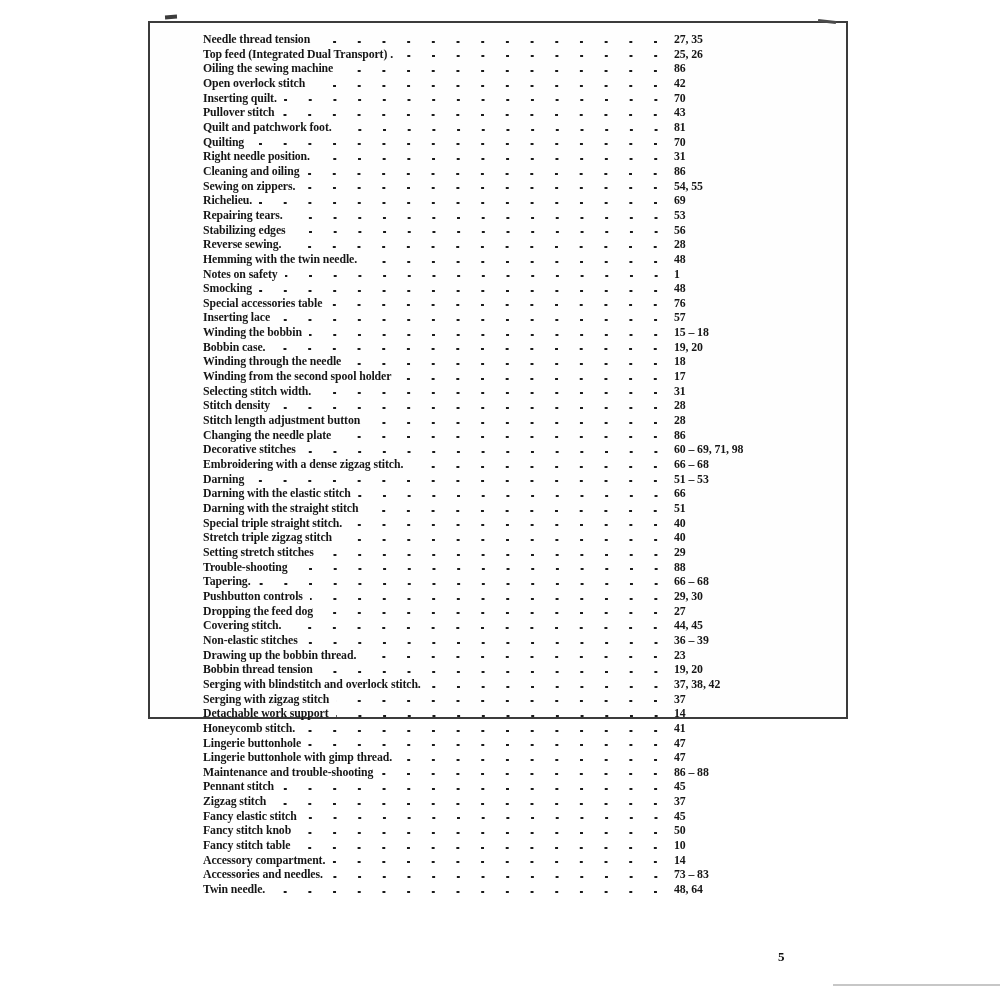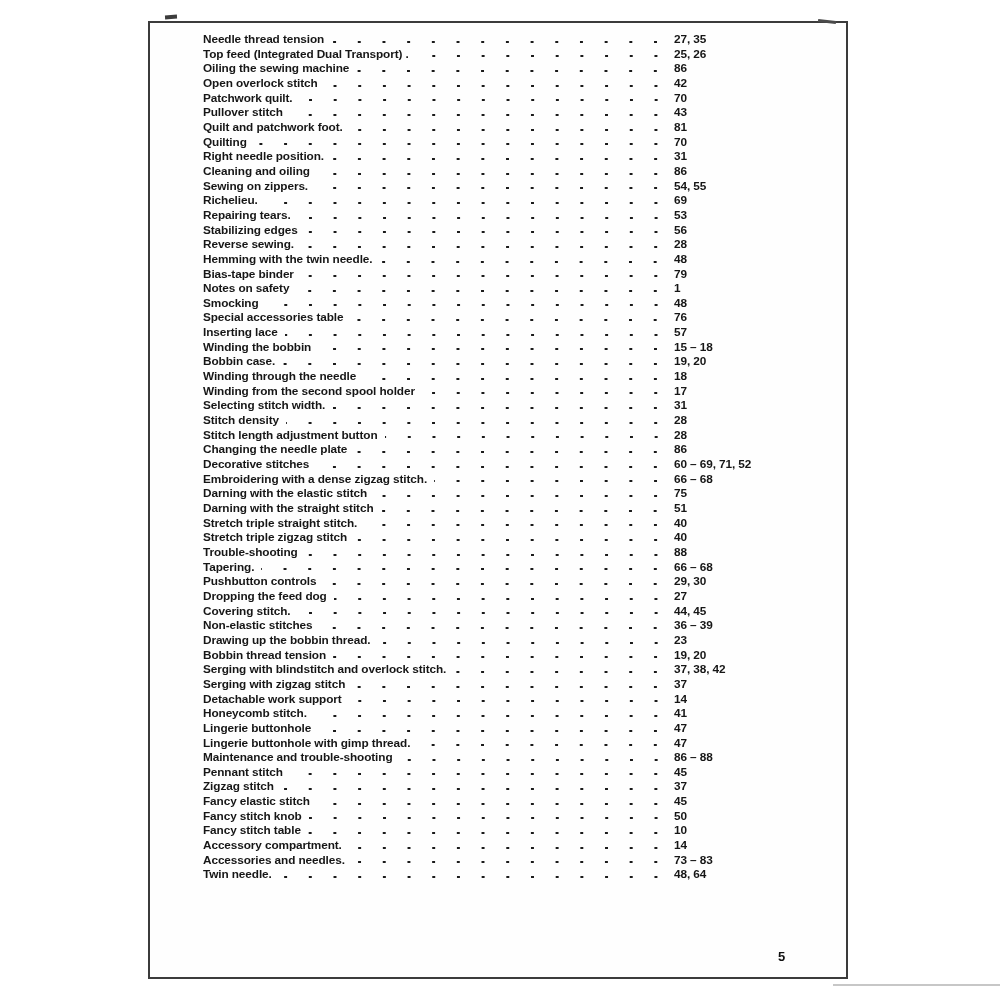--- a/index.html
+++ b/index.html
@@ -15,24 +15,25 @@
     position: relative;
     width: 1000px;
     height: 1000px;
     background: #ffffff;
   }
   .frame {
     position: absolute;
     left: 148px;
     top: 21px;
     width: 700px;
-    height: 958px;
+    height: 698px;
     border: 2px solid #3b3b3b;
     box-sizing: border-box;
     background: #fefefe;
+    font-family: Liberation Serif, serif;
   }
   .index-list {
     position: absolute;
     left: 53px;
     top: 9px;
     right: 6px;
   }
   .row {
     display: flex;
     align-items: stretch;
@@ -115,21 +116,21 @@
           <span class="label">Oiling the sewing machine</span>
           <span class="leader"></span>
           <span class="pages">86</span>
         </div>
         <div class="row">
           <span class="label">Open overlock stitch</span>
           <span class="leader"></span>
           <span class="pages">42</span>
         </div>
         <div class="row">
-          <span class="label">Patchwork quilt.</span>
+          <span class="label">Inserting quilt.</span>
           <span class="leader"></span>
           <span class="pages">70</span>
         </div>
         <div class="row">
           <span class="label">Pullover stitch</span>
           <span class="leader"></span>
           <span class="pages">43</span>
         </div>
         <div class="row">
           <span class="label">Quilt and patchwork foot.</span>
@@ -175,25 +176,20 @@
           <span class="label">Reverse sewing.</span>
           <span class="leader"></span>
           <span class="pages">28</span>
         </div>
         <div class="row">
           <span class="label">Hemming with the twin needle.</span>
           <span class="leader"></span>
           <span class="pages">48</span>
         </div>
         <div class="row">
-          <span class="label">Bias-tape binder</span>
-          <span class="leader"></span>
-          <span class="pages">79</span>
-        </div>
-        <div class="row">
           <span class="label">Notes on safety</span>
           <span class="leader"></span>
           <span class="pages">1</span>
         </div>
         <div class="row">
           <span class="label">Smocking</span>
           <span class="leader"></span>
           <span class="pages">48</span>
         </div>
         <div class="row">
@@ -242,46 +238,56 @@
           <span class="pages">28</span>
         </div>
         <div class="row">
           <span class="label">Changing the needle plate</span>
           <span class="leader"></span>
           <span class="pages">86</span>
         </div>
         <div class="row">
           <span class="label">Decorative stitches</span>
           <span class="leader"></span>
-          <span class="pages">60 – 69, 71, 52</span>
+          <span class="pages">60 – 69, 71, 98</span>
         </div>
         <div class="row">
           <span class="label">Embroidering with a dense zigzag stitch.</span>
           <span class="leader"></span>
           <span class="pages">66 – 68</span>
         </div>
         <div class="row">
+          <span class="label">Darning</span>
+          <span class="leader"></span>
+          <span class="pages">51 – 53</span>
+        </div>
+        <div class="row">
           <span class="label">Darning with the elastic stitch</span>
           <span class="leader"></span>
-          <span class="pages">75</span>
+          <span class="pages">66</span>
         </div>
         <div class="row">
           <span class="label">Darning with the straight stitch</span>
           <span class="leader"></span>
           <span class="pages">51</span>
         </div>
         <div class="row">
-          <span class="label">Stretch triple straight stitch.</span>
+          <span class="label">Special triple straight stitch.</span>
           <span class="leader"></span>
           <span class="pages">40</span>
         </div>
         <div class="row">
           <span class="label">Stretch triple zigzag stitch</span>
           <span class="leader"></span>
           <span class="pages">40</span>
+        </div>
+        <div class="row">
+          <span class="label">Setting stretch stitches</span>
+          <span class="leader"></span>
+          <span class="pages">29</span>
         </div>
         <div class="row">
           <span class="label">Trouble-shooting</span>
           <span class="leader"></span>
           <span class="pages">88</span>
         </div>
         <div class="row">
           <span class="label">Tapering.</span>
           <span class="leader"></span>
           <span class="pages">66 – 68</span>

